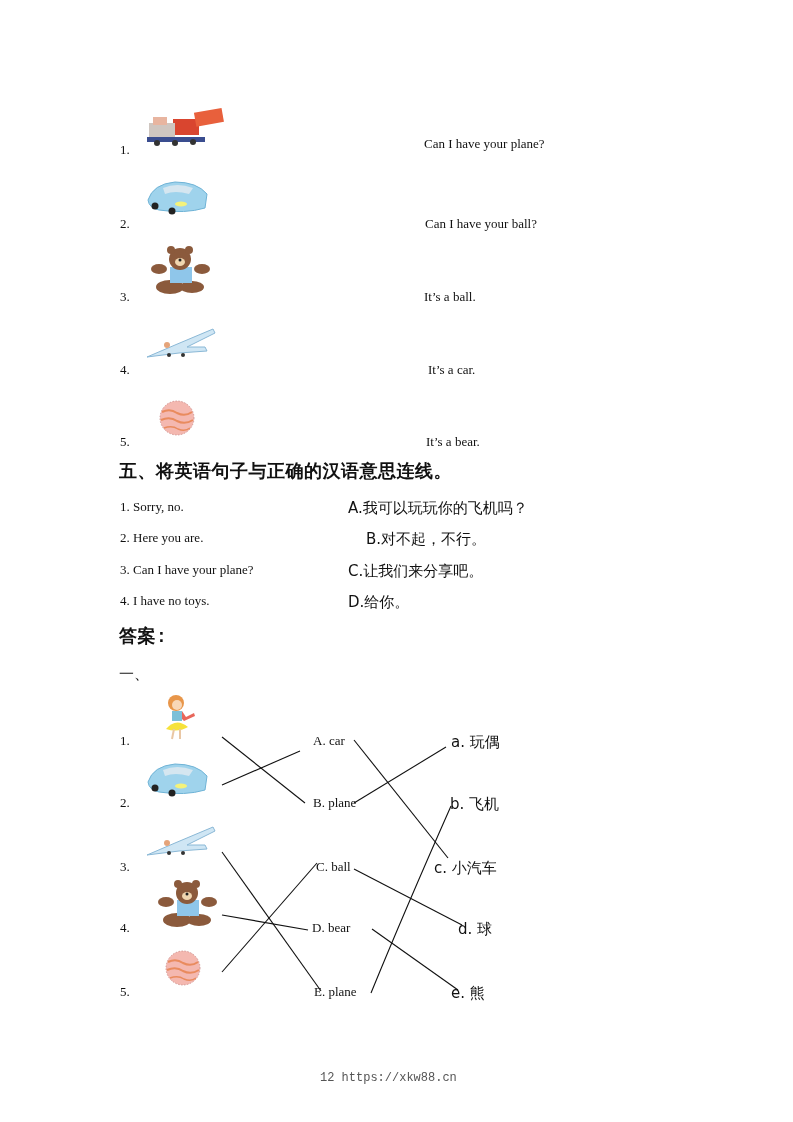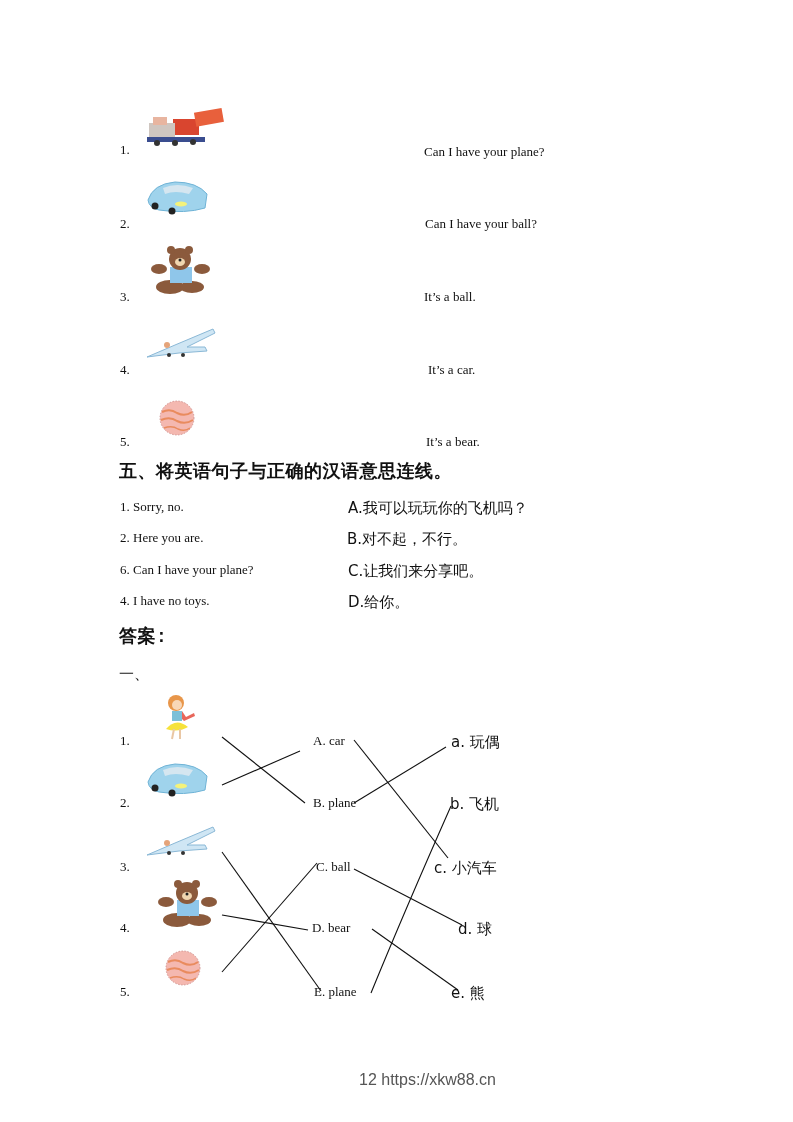--- a/index.html
+++ b/index.html
@@ -2,41 +2,41 @@
 <html><head>
 <meta charset="utf-8">
 <style>
   html, body { margin: 0; padding: 0; background: #ffffff; }
   body { width: 793px; height: 1122px; position: relative; overflow: hidden;
          font-family: "Liberation Serif", "DejaVu Serif", serif; color: #111; }
   .abs { position: absolute; white-space: nowrap; }
   .txt { font-size: 13px; }
   .heading { font-size: 18px; font-weight: bold; font-family: Liberation Mono, monospace; letter-spacing: 0.5px; }
   .cn { font-family: "DejaVu Sans", "Liberation Sans", sans-serif; font-size: 15px; }
-  .footer { font-family: Liberation Sans, sans-serif; font-size: 16px; color: #555; margin-left: 39px; }
+  .footer { font-family: Liberation Mono, monospace; font-size: 12px; color: #555; }
   .pic { position: absolute; }
   svg.lines { position: absolute; left: 0; top: 0; width: 793px; height: 1122px; pointer-events: none; }
 </style>
 </head>
 <body>
 
 <div>
 
   <span class="abs txt" style="left:120px;top:142px">1.</span>
   <svg class="pic" style="left:145px;top:105px" width="82" height="42">
     <rect x="28" y="14" width="26" height="16" fill="#d9452f"></rect>
     <rect x="50" y="6" width="28" height="14" fill="#e8603c" transform="rotate(-10 60 13)"></rect>
     <rect x="4" y="18" width="26" height="14" fill="#cfc6c0"></rect>
     <rect x="8" y="12" width="14" height="8" fill="#e8b5a0"></rect>
     <rect x="2" y="32" width="58" height="5" fill="#3a4d8f"></rect>
     <circle cx="12" cy="38" r="3" fill="#333"></circle>
       <circle cx="30" cy="38" r="3" fill="#333"></circle>
       <circle cx="48" cy="37" r="3" fill="#333"></circle>
   </svg>
-  <span class="abs txt" style="left:424px;top:144px">Can I have your plane?</span>
+  <span class="abs txt" style="left:424px;top:136px">Can I have your plane?</span>
 
   <span class="abs txt" style="left:120px;top:216px">2.</span>
   <svg class="pic" style="left:145px;top:178px" width="66" height="38">
     <path d="M3 22 Q8 6 30 4 Q52 4 62 16 L60 30 Q40 36 14 32 Q4 30 3 22 Z" fill="#9fd3ec" stroke="#6fb3d6" stroke-width="1"></path>
     <path d="M18 10 Q32 4 48 10 L44 16 Q30 12 20 16 Z" fill="#d5e6f0"></path>
     <ellipse cx="36" cy="26" rx="6" ry="2.5" fill="#f4f27a"></ellipse>
     <circle cx="10" cy="28" r="3.5" fill="#222"></circle>
       <circle cx="27" cy="33" r="3.5" fill="#222"></circle>
   </svg>
   <span class="abs txt" style="left:425px;top:216px">Can I have your ball?</span>
@@ -72,25 +72,25 @@
     <path d="M3 20 Q12 16 19 21 Q27 25 35 20" fill="none" stroke="#e98b5e" stroke-width="2"></path>
     <path d="M6 28 Q14 25 20 29 Q27 32 32 28" fill="none" stroke="#e98b5e" stroke-width="1.5"></path>
   </svg>
   <span class="abs txt" style="left:426px;top:434px">It’s a bear.</span>
 </div>
 
 <div>
   <div class="abs heading" style="left:119px;top:459px">五、将英语句子与正确的汉语意思连线。</div>
   <span class="abs txt" style="left:120px;top:499px">1. Sorry, no.</span>
   <span class="abs txt" style="left:120px;top:530px">2. Here you are.</span>
-  <span class="abs txt" style="left:120px;top:562px">6. Can I have your plane?</span>
+  <span class="abs txt" style="left:120px;top:562px">3. Can I have your plane?</span>
   <span class="abs txt" style="left:120px;top:593px">4. I have no toys.</span>
 
   <span class="abs txt cn" style="left:348px;top:499px">A.我可以玩玩你的飞机吗？</span>
-  <span class="abs txt cn" style="left:347px;top:530px">B.对不起，不行。</span>
+  <span class="abs txt cn" style="left:366px;top:530px">B.对不起，不行。</span>
   <span class="abs txt cn" style="left:348px;top:562px">C.让我们来分享吧。</span>
   <span class="abs txt cn" style="left:348px;top:593px">D.给你。</span>
 </div>
 
 <div>
   <div class="abs heading" style="left:119px;top:624px">答案:</div>
   <div class="abs txt cn" style="left:119px;top:665px">一、</div>
 
   <span class="abs txt" style="left:120px;top:733px">1.</span>
   <span class="abs txt" style="left:120px;top:795px">2.</span>

